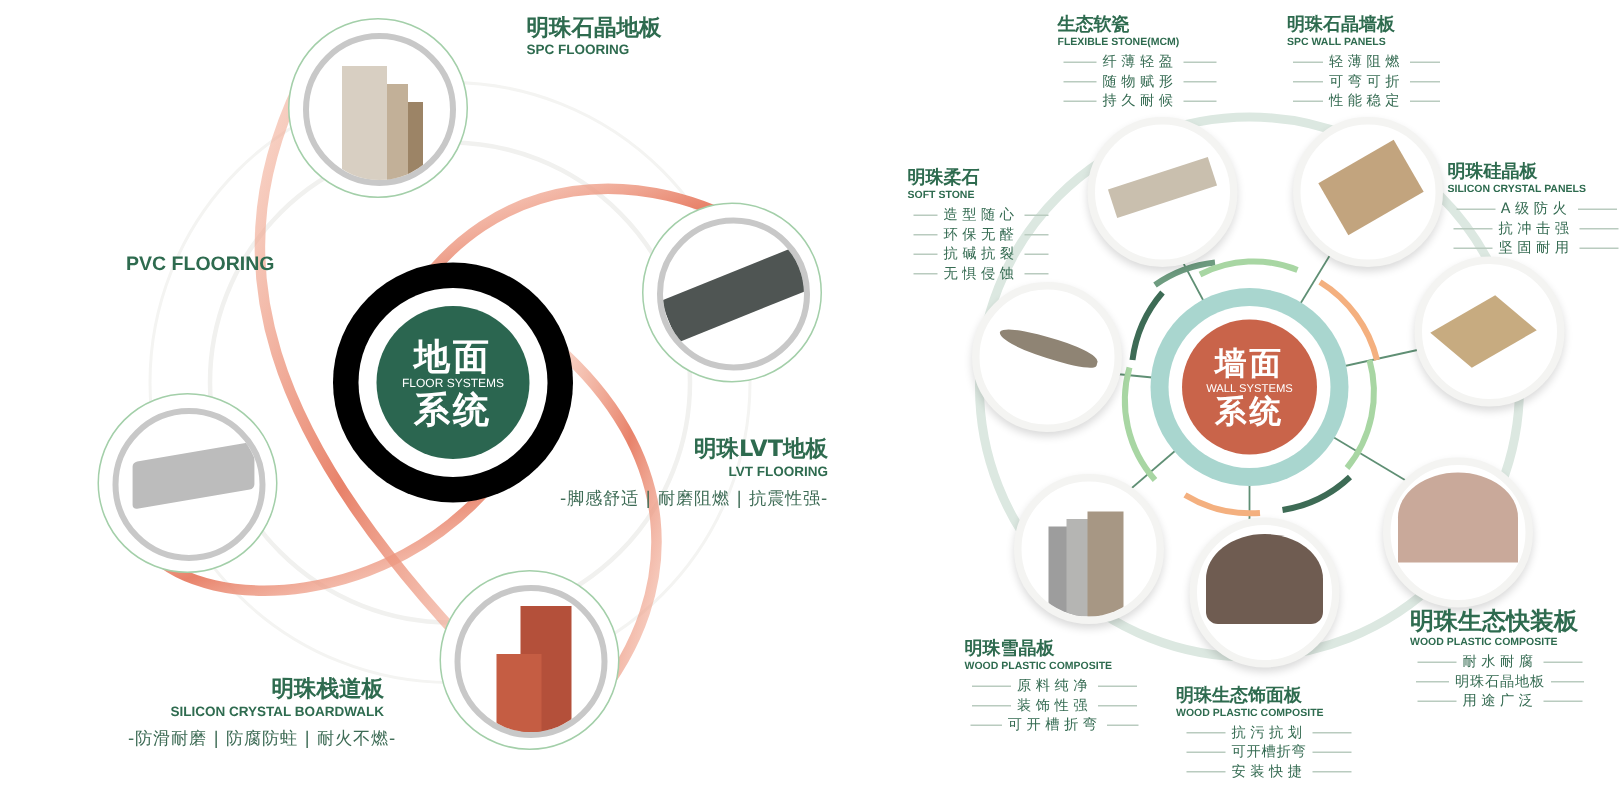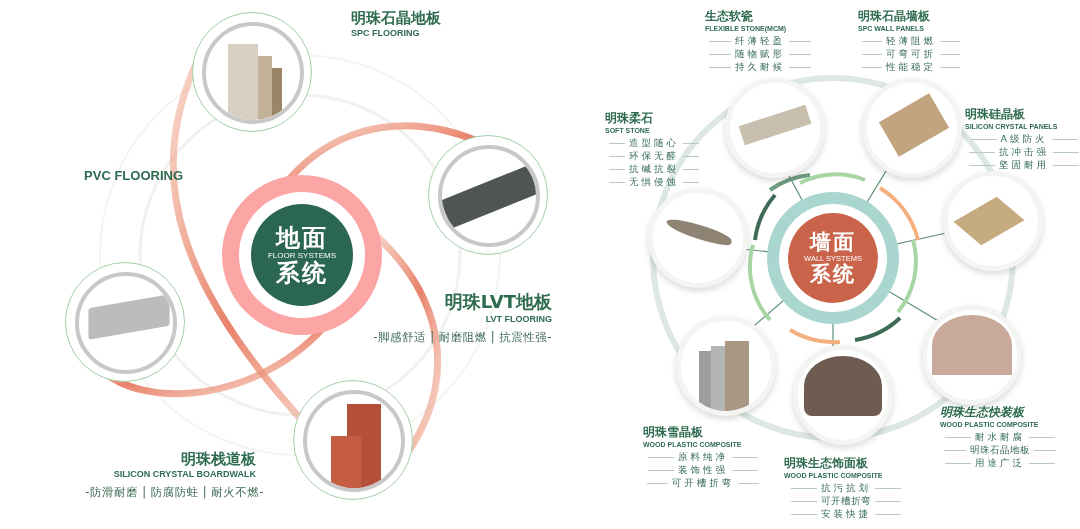--- a/index.html
+++ b/index.html
@@ -59,21 +59,21 @@
     <path d="M 913 240 A 80 80 0 0 1 898 312" stroke="#a8d6a3"></path>
     <path d="M 900 318 A 85 85 0 0 1 855 340" stroke="#3d6b55"></path>
     <path d="M 840 342 A 85 85 0 0 1 790 330" stroke="#f4b07f"></path>
     <path d="M 770 320 A 80 80 0 0 1 753 245" stroke="#a8d6a3"></path>
     <path d="M 755 240 A 85 85 0 0 1 775 195" stroke="#3d6b55"></path>
   </g>
   <circle cx="833" cy="258" r="66" fill="#a9d6cf"></circle>
   <circle cx="833" cy="258" r="54" fill="#ffffff"></circle>
 </svg>
 
-<div class="abs" style="left:222px;top:175px;width:160px;height:160px;border-radius:50%;background:#fca5a5;">
+<div class="abs" style="left:222px;top:175px;width:160px;height:160px;border-radius:50%;background:#000000;">
   <div class="abs" style="left:17px;top:17px;width:126px;height:126px;border-radius:50%;background:#fff;"></div>
   <div class="abs" style="left:29px;top:29px;width:102px;height:102px;border-radius:50%;background:#2b6650;display:flex;flex-direction:column;align-items:center;justify-content:center;">
     <div class="hub-txt" style="font-size:24px;line-height:26px;letter-spacing:2px;">地面</div>
     <div class="hub-txt" style="font-size:8px;font-weight:normal;font-family:'Liberation Sans',sans-serif;">FLOOR SYSTEMS</div>
     <div class="hub-txt" style="font-size:24px;line-height:26px;letter-spacing:2px;">系统</div>
   </div>
 </div>
 
 <div class="abs" style="left:192px;top:12px;width:118px;height:118px;border-radius:50%;border:1.5px solid #a3cfa9;background:#fff;">
   <div class="abs" style="left:9px;top:9px;width:94px;height:94px;border-radius:50%;border:4px solid #c8c8c8;background:#fff;overflow:hidden;">
@@ -105,21 +105,21 @@
 <div class="abs" style="left:351px;top:9px;">
   <div class="title" style="font-size:15px;">明珠石晶地板</div>
   <div class="en" style="font-size:9px;">SPC FLOORING</div>
 </div>
 
 <div class="abs r" style="right:897px;top:168px;">
   <div class="en" style="font-size:13px;">PVC FLOORING</div>
 </div>
 
 <div class="abs r" style="right:528px;top:290px;">
-  <div class="title" style="font-size:18px;">明珠LVT地板</div>
+  <div class="title" style="font-size:15px;">明珠LVT地板</div>
   <div class="en" style="font-size:9px;">LVT FLOORING</div>
   <div class="feat" style="margin-top:6px;">-脚感舒适 | 耐磨阻燃 | 抗震性强-</div>
 </div>
 
 <div class="abs r" style="right:824px;top:450px;">
   <div class="title" style="font-size:15px;">明珠栈道板</div>
   <div class="en" style="font-size:9px;">SILICON CRYSTAL BOARDWALK</div>
   <div class="feat" style="margin-top:6px;margin-right:-8px;">-防滑耐磨 | 防腐防蛀 | 耐火不燃-</div>
 </div>
 
@@ -196,18 +196,18 @@
 
 <div class="abs c" style="left:784px;top:455px;width:124px;">
   <div class="title" style="font-size:12px;">明珠生态饰面板</div>
   <div class="en" style="font-size:7px;">WOOD PLASTIC COMPOSITE</div>
   <div class="wline" style="margin-top:3px;">抗污抗划</div>
   <div class="wline" style="letter-spacing:0.5px;">可开槽折弯</div>
   <div class="wline">安装快捷</div>
 </div>
 
 <div class="abs c" style="left:940px;top:404px;width:120px;">
-  <div class="title" style="font-size:12px;font-style:italic;">明珠生态快装板</div>
+  <div class="title" style="font-size:16px;">明珠生态快装板</div>
   <div class="en" style="font-size:7px;">WOOD PLASTIC COMPOSITE</div>
   <div class="wline" style="margin-top:3px;">耐水耐腐</div>
   <div class="wline" style="letter-spacing:0.5px;">明珠石晶地板</div>
   <div class="wline">用途广泛</div>
 </div>
 
 </body></html>

